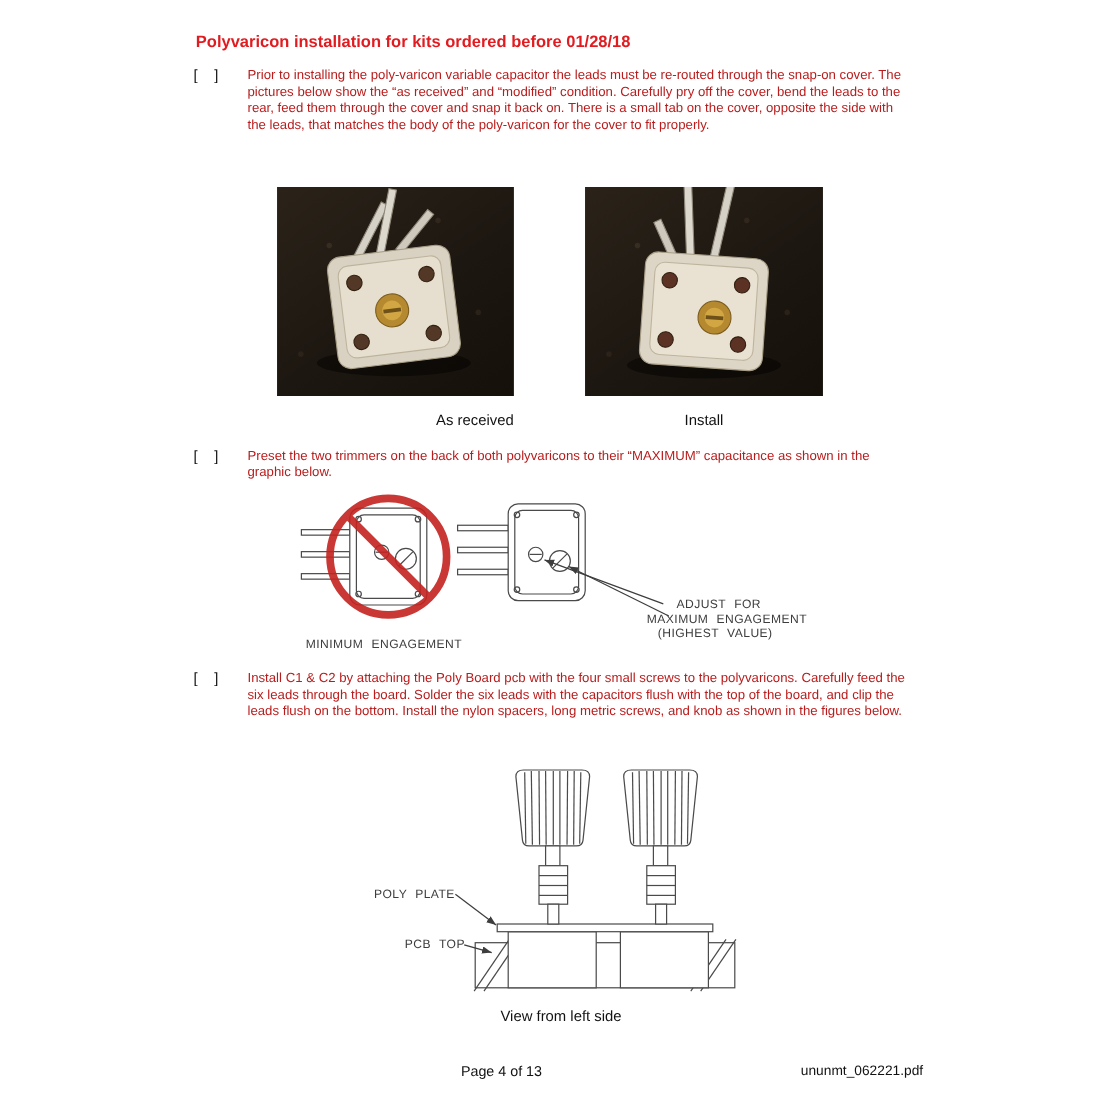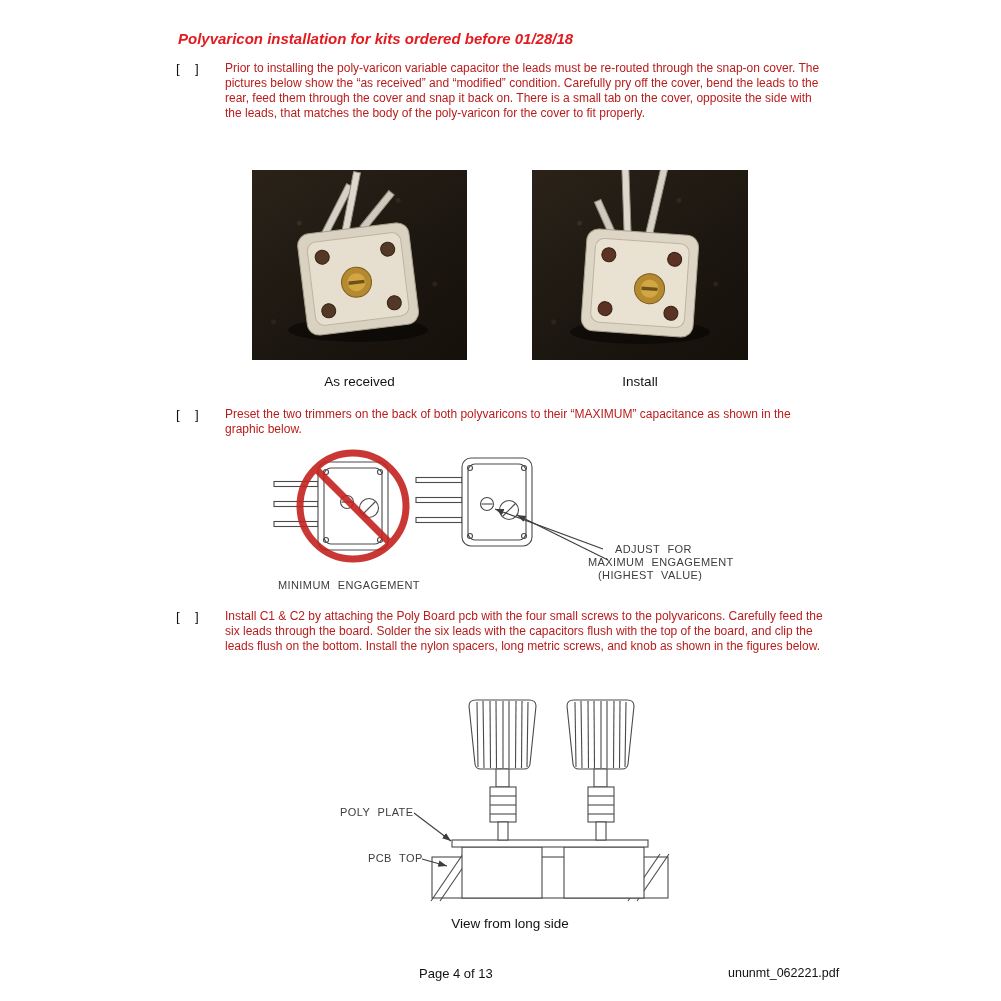--- a/index.html
+++ b/index.html
@@ -3,21 +3,21 @@
 <meta charset="utf-8">
 <style>
   * { margin:0; padding:0; box-sizing:border-box; }
   html,body { background:#ffffff; }
   body {
     width:1001px; height:1001px; position:relative; overflow:hidden;
     font-family:"Liberation Sans", sans-serif; color:#121212;
   }
   .title {
     position:absolute; left:178px; top:30px;
-    font-size:15px; font-weight:bold; color:#e11b1f;font-style:italic;
+    font-size:15px; font-weight:bold; color:#e11b1f;
   }
   .step { position:absolute; left:176px; display:flex; align-items:flex-start; }
   .chk { flex:0 0 49px; font-size:13.4px; color:#121212; letter-spacing:1px; }
   .step-text { width:600px; font-size:12px; line-height:1.24; color:#b91c1c; }
   .photo {
     position:absolute; width:215px; height:190px;
     background-color:#221b14;
     background-image:
       radial-gradient(circle at 22% 28%, rgba(150,124,92,.16) 0 2px, transparent 3px),
       radial-gradient(circle at 68% 16%, rgba(150,124,92,.13) 0 2px, transparent 3px),
@@ -100,21 +100,21 @@
       <circle cx="33" cy="29" r="7" fill="#5c3224" stroke="#33210f"></circle>
       <g>
         <circle cx="10" cy="6" r="15" fill="#b5892f" stroke="#7d5c1d"></circle>
         <circle cx="10" cy="6" r="9" fill="#d2a642"></circle>
         <rect x="2" y="4.4" width="16" height="3.4" fill="#6e5119"></rect>
       </g>
     </g>
   </svg>
 </div>
 
-<div class="caption" style="left:252px; width:215px; top:374px;">As received</div>
+<div class="caption" style="left:252px; width:215px; top:374px;text-align:right;">As received</div>
 <div class="caption" style="left:532px; width:216px; top:374px;">Install</div>
 
 <section class="step" style="top:407px;">
   <span class="chk">[&nbsp;&nbsp;&nbsp;]</span>
   <p class="step-text">Preset the two trimmers on the back of both polyvaricons to their “MAXIMUM” capacitance as shown in the graphic below.</p>
 </section>
 
 <svg class="dsvg" style="left:258px; top:450px;" width="482" height="150" viewBox="0 0 482 150">
   <defs>
     <marker id="arw1" markerWidth="9" markerHeight="7" refX="8" refY="3" orient="auto">
@@ -217,16 +217,16 @@
 
   <use href="#knobAssembly"></use>
   <use href="#knobAssembly" x="98"></use>
 
   <text class="dlabel" x="10" y="126">POLY PLATE</text>
   <line x1="84" y1="123" x2="121" y2="151" stroke="#3d3d3d" stroke-width="1.1" marker-end="url(#arw2)"></line>
   <text class="dlabel" x="38" y="172">PCB TOP</text>
   <line x1="92" y1="169" x2="117" y2="176" stroke="#3d3d3d" stroke-width="1.1" marker-end="url(#arw2)"></line>
 </svg>
 
-<div class="caption" style="left:330px; width:360px; top:916px;">View from long side</div>
+<div class="caption" style="left:330px; width:360px; top:916px;">View from left side</div>
 
 <div class="footer-page">Page 4 of 13</div>
 <div class="footer-file">ununmt_062221.pdf</div>
 
 </body></html>

